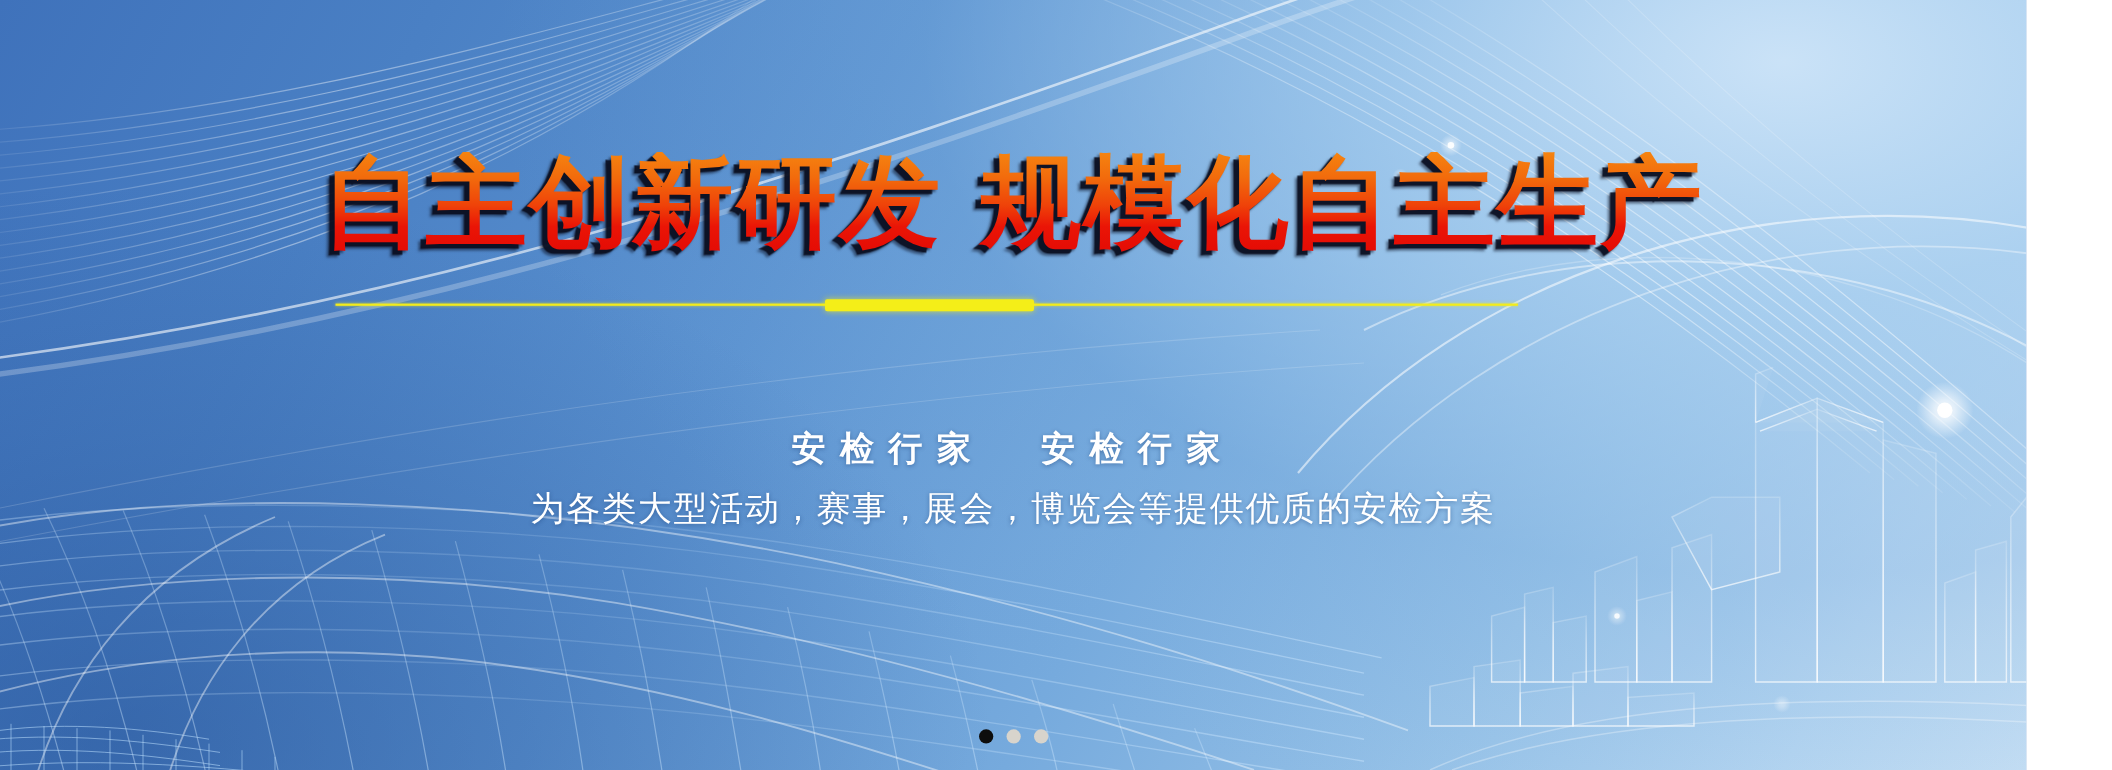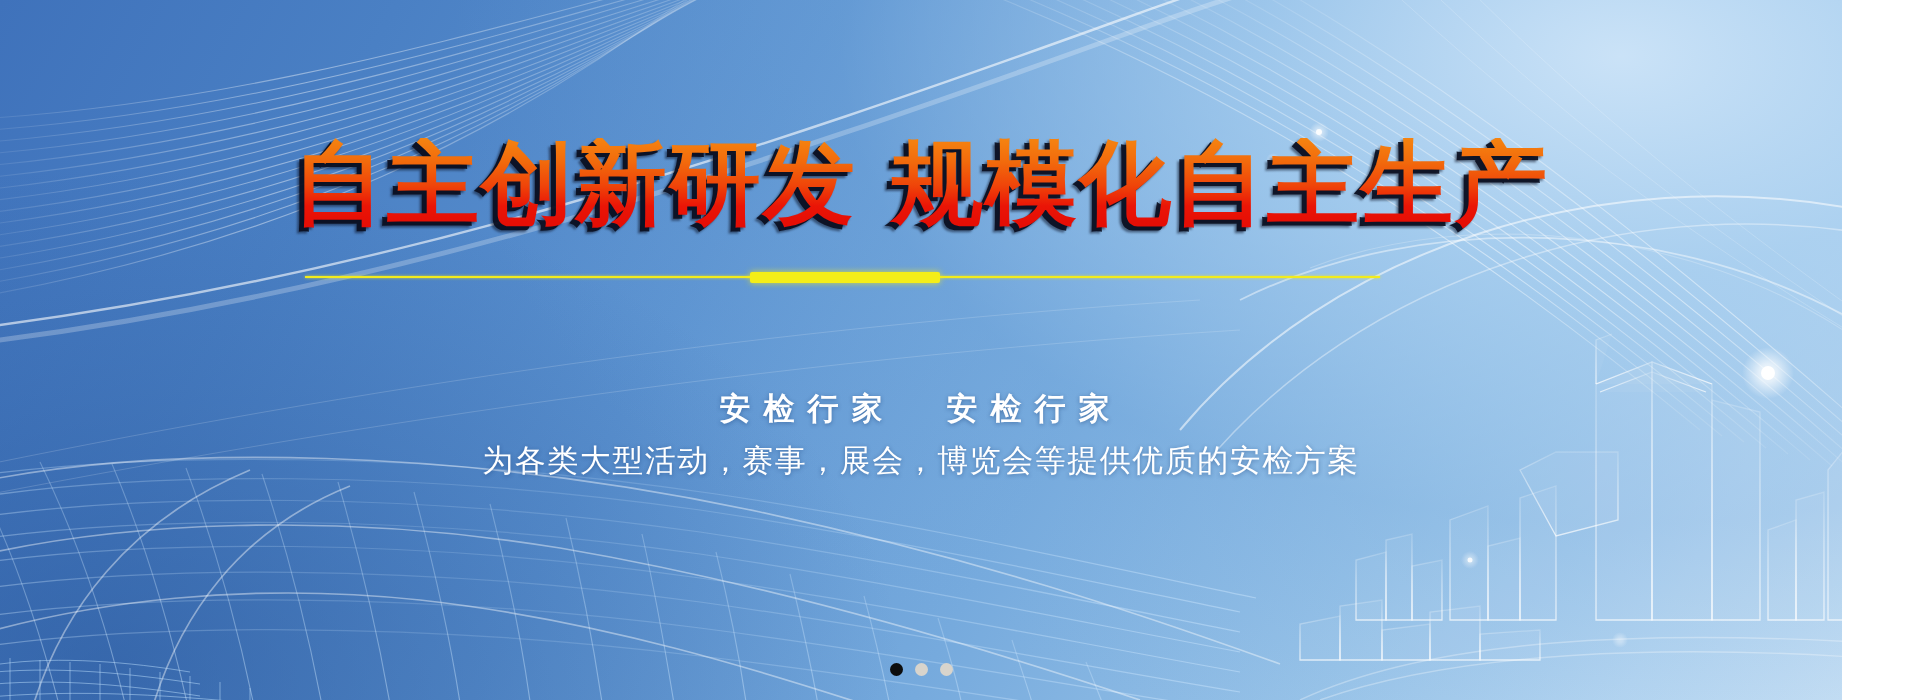--- a/index.html
+++ b/index.html
@@ -128,21 +128,21 @@
     font-weight: 700;
     letter-spacing: 13px;
     color: #ffffff;
     text-shadow: 0 1px 4px rgba(20,55,110,0.45);
     white-space: nowrap;
     line-height: 1.2;
   }
   .sub-line-1 .gap { letter-spacing: 40px; }
   .sub-line-2 {
     margin-top: 16px;
-    font-family: Liberation Mono, monospace;
+    font-family: Liberation Serif, serif;
     font-size: 31px;
     font-weight: 400;
     letter-spacing: 1.5px;
     color: #ffffff;
     text-shadow: 0 1px 4px rgba(20,55,110,0.45);
     white-space: nowrap;
     line-height: 1.3;
   }
 
   

